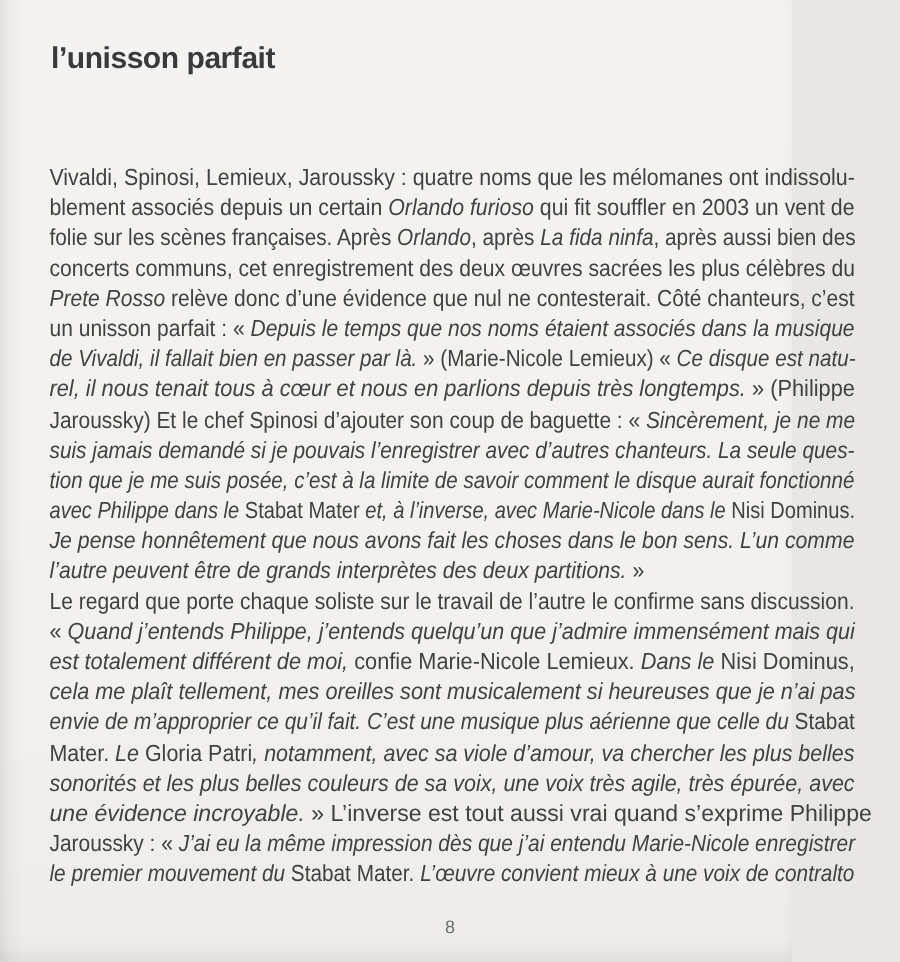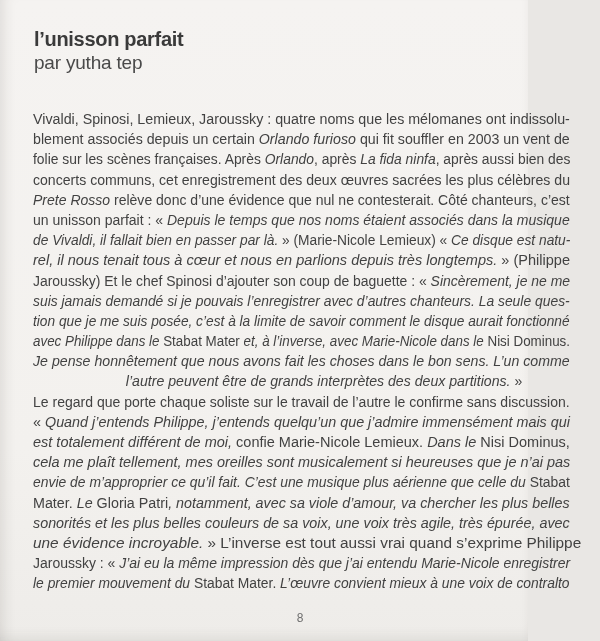--- a/index.html
+++ b/index.html
@@ -40,21 +40,20 @@
     color: #4a4a4a;
   }
   .body-text {
     position: absolute;
     left: 33px;
     top: 109px;
     width: 537px;
     font-size: 15.5px;
     color: #424242;
     letter-spacing: 0;
-    text-align: right;
   }
   .line {
     display: block;
     white-space: nowrap;
     line-height: 20.2px;
     height: 20.2px;
     transform-origin: 0 50%;
   }
   .line .it {
     font-style: italic;
@@ -69,21 +68,20 @@
     color: #6e6e6e;
   }
 </style>
 </head>
 <body>
 
 <div class="page">
 
   <div class="header">
     <div class="title">l’unisson parfait</div>
-    <div class="subtitle">par yutha tep</div>
   </div>
 
   <div class="body-text">
       <div class="line" style="transform: scaleX(0.919521);"><span>Vivaldi, Spinosi, Lemieux, Jaroussky : quatre noms que les mélomanes ont indissolu-</span></div>
       <div class="line" style="transform: scaleX(0.916382);"><span>blement associés depuis un certain </span><span class="it">Orlando furioso</span><span> qui fit souffler en 2003 un vent de</span></div>
       <div class="line" style="transform: scaleX(0.893511);"><span>folie sur les scènes françaises. Après </span><span class="it">Orlando</span><span>, après </span><span class="it">La fida ninfa</span><span>, après aussi bien des</span></div>
       <div class="line" style="transform: scaleX(0.908629);"><span>concerts communs, cet enregistrement des deux œuvres sacrées les plus célèbres du</span></div>
       <div class="line" style="transform: scaleX(0.90404);"><span class="it">Prete Rosso</span><span> relève donc d’une évidence que nul ne contesterait. Côté chanteurs, c’est</span></div>
       <div class="line" style="transform: scaleX(0.90404);"><span>un unisson parfait : « </span><span class="it">Depuis le temps que nos noms étaient associés dans la musique</span></div>
       <div class="line" style="transform: scaleX(0.887603);"><span class="it">de Vivaldi, il fallait bien en passer par là.</span><span> » (Marie-Nicole Lemieux) « </span><span class="it">Ce disque est natu-</span></div>

